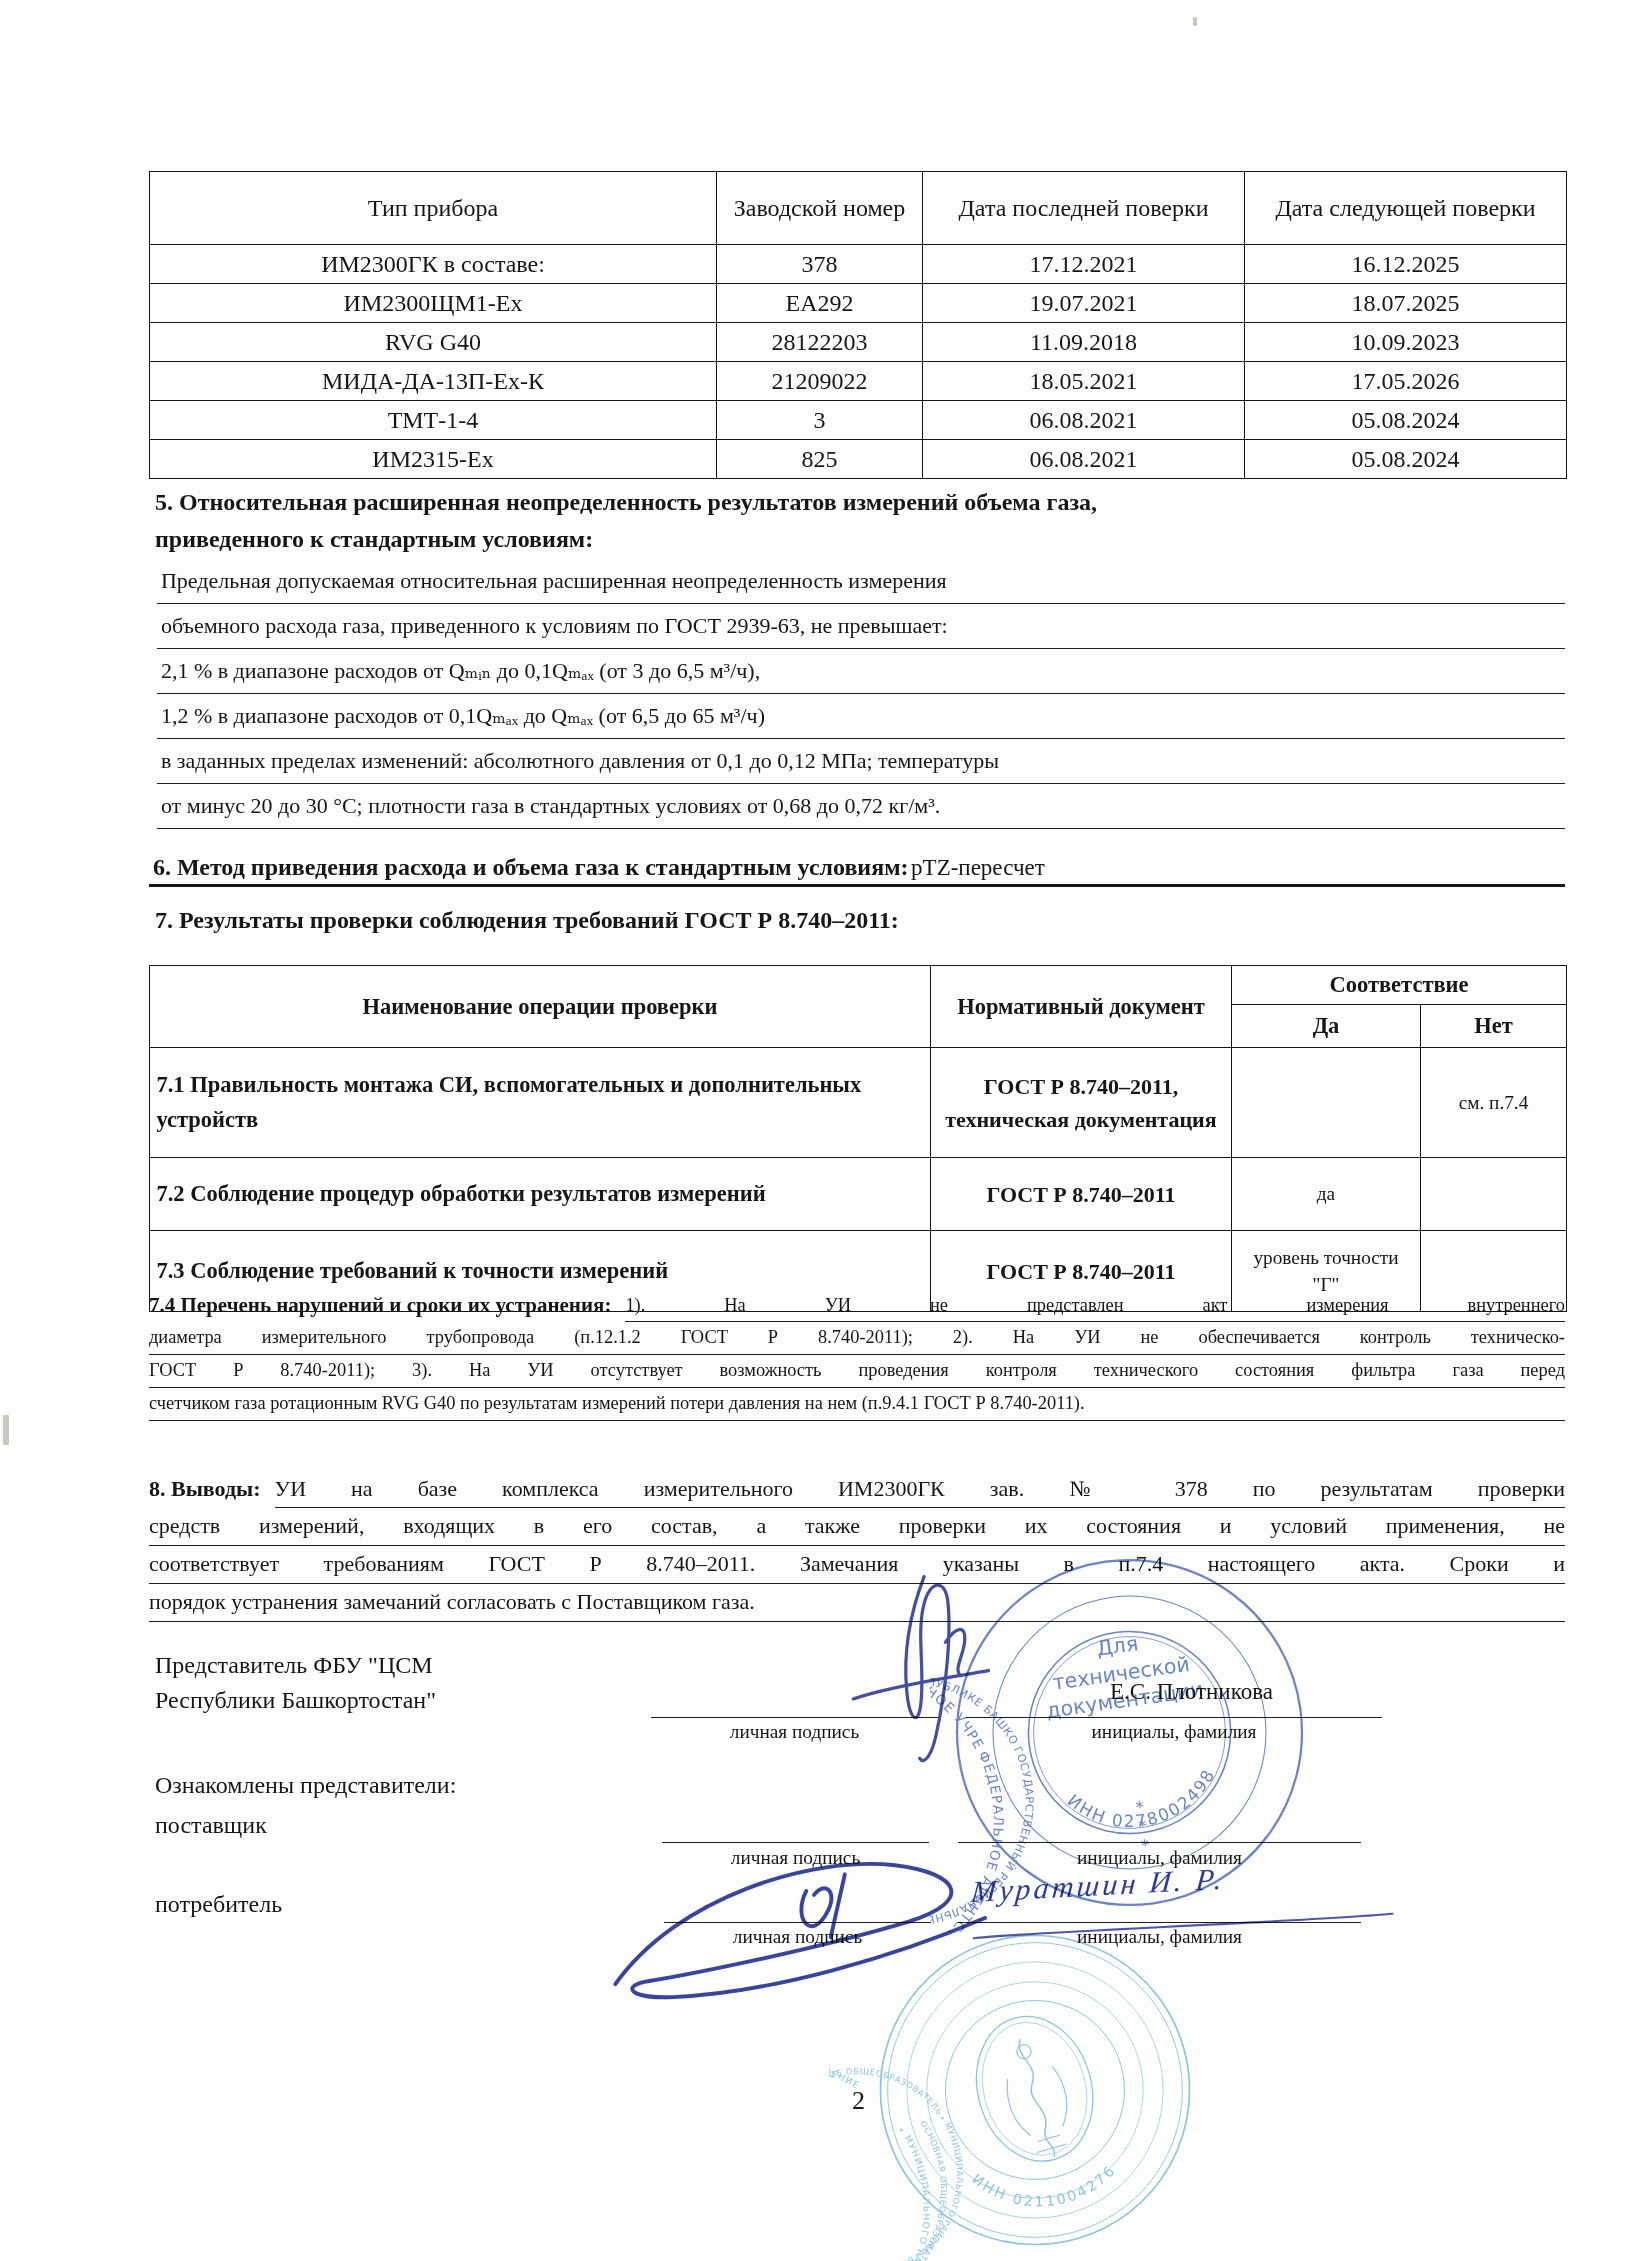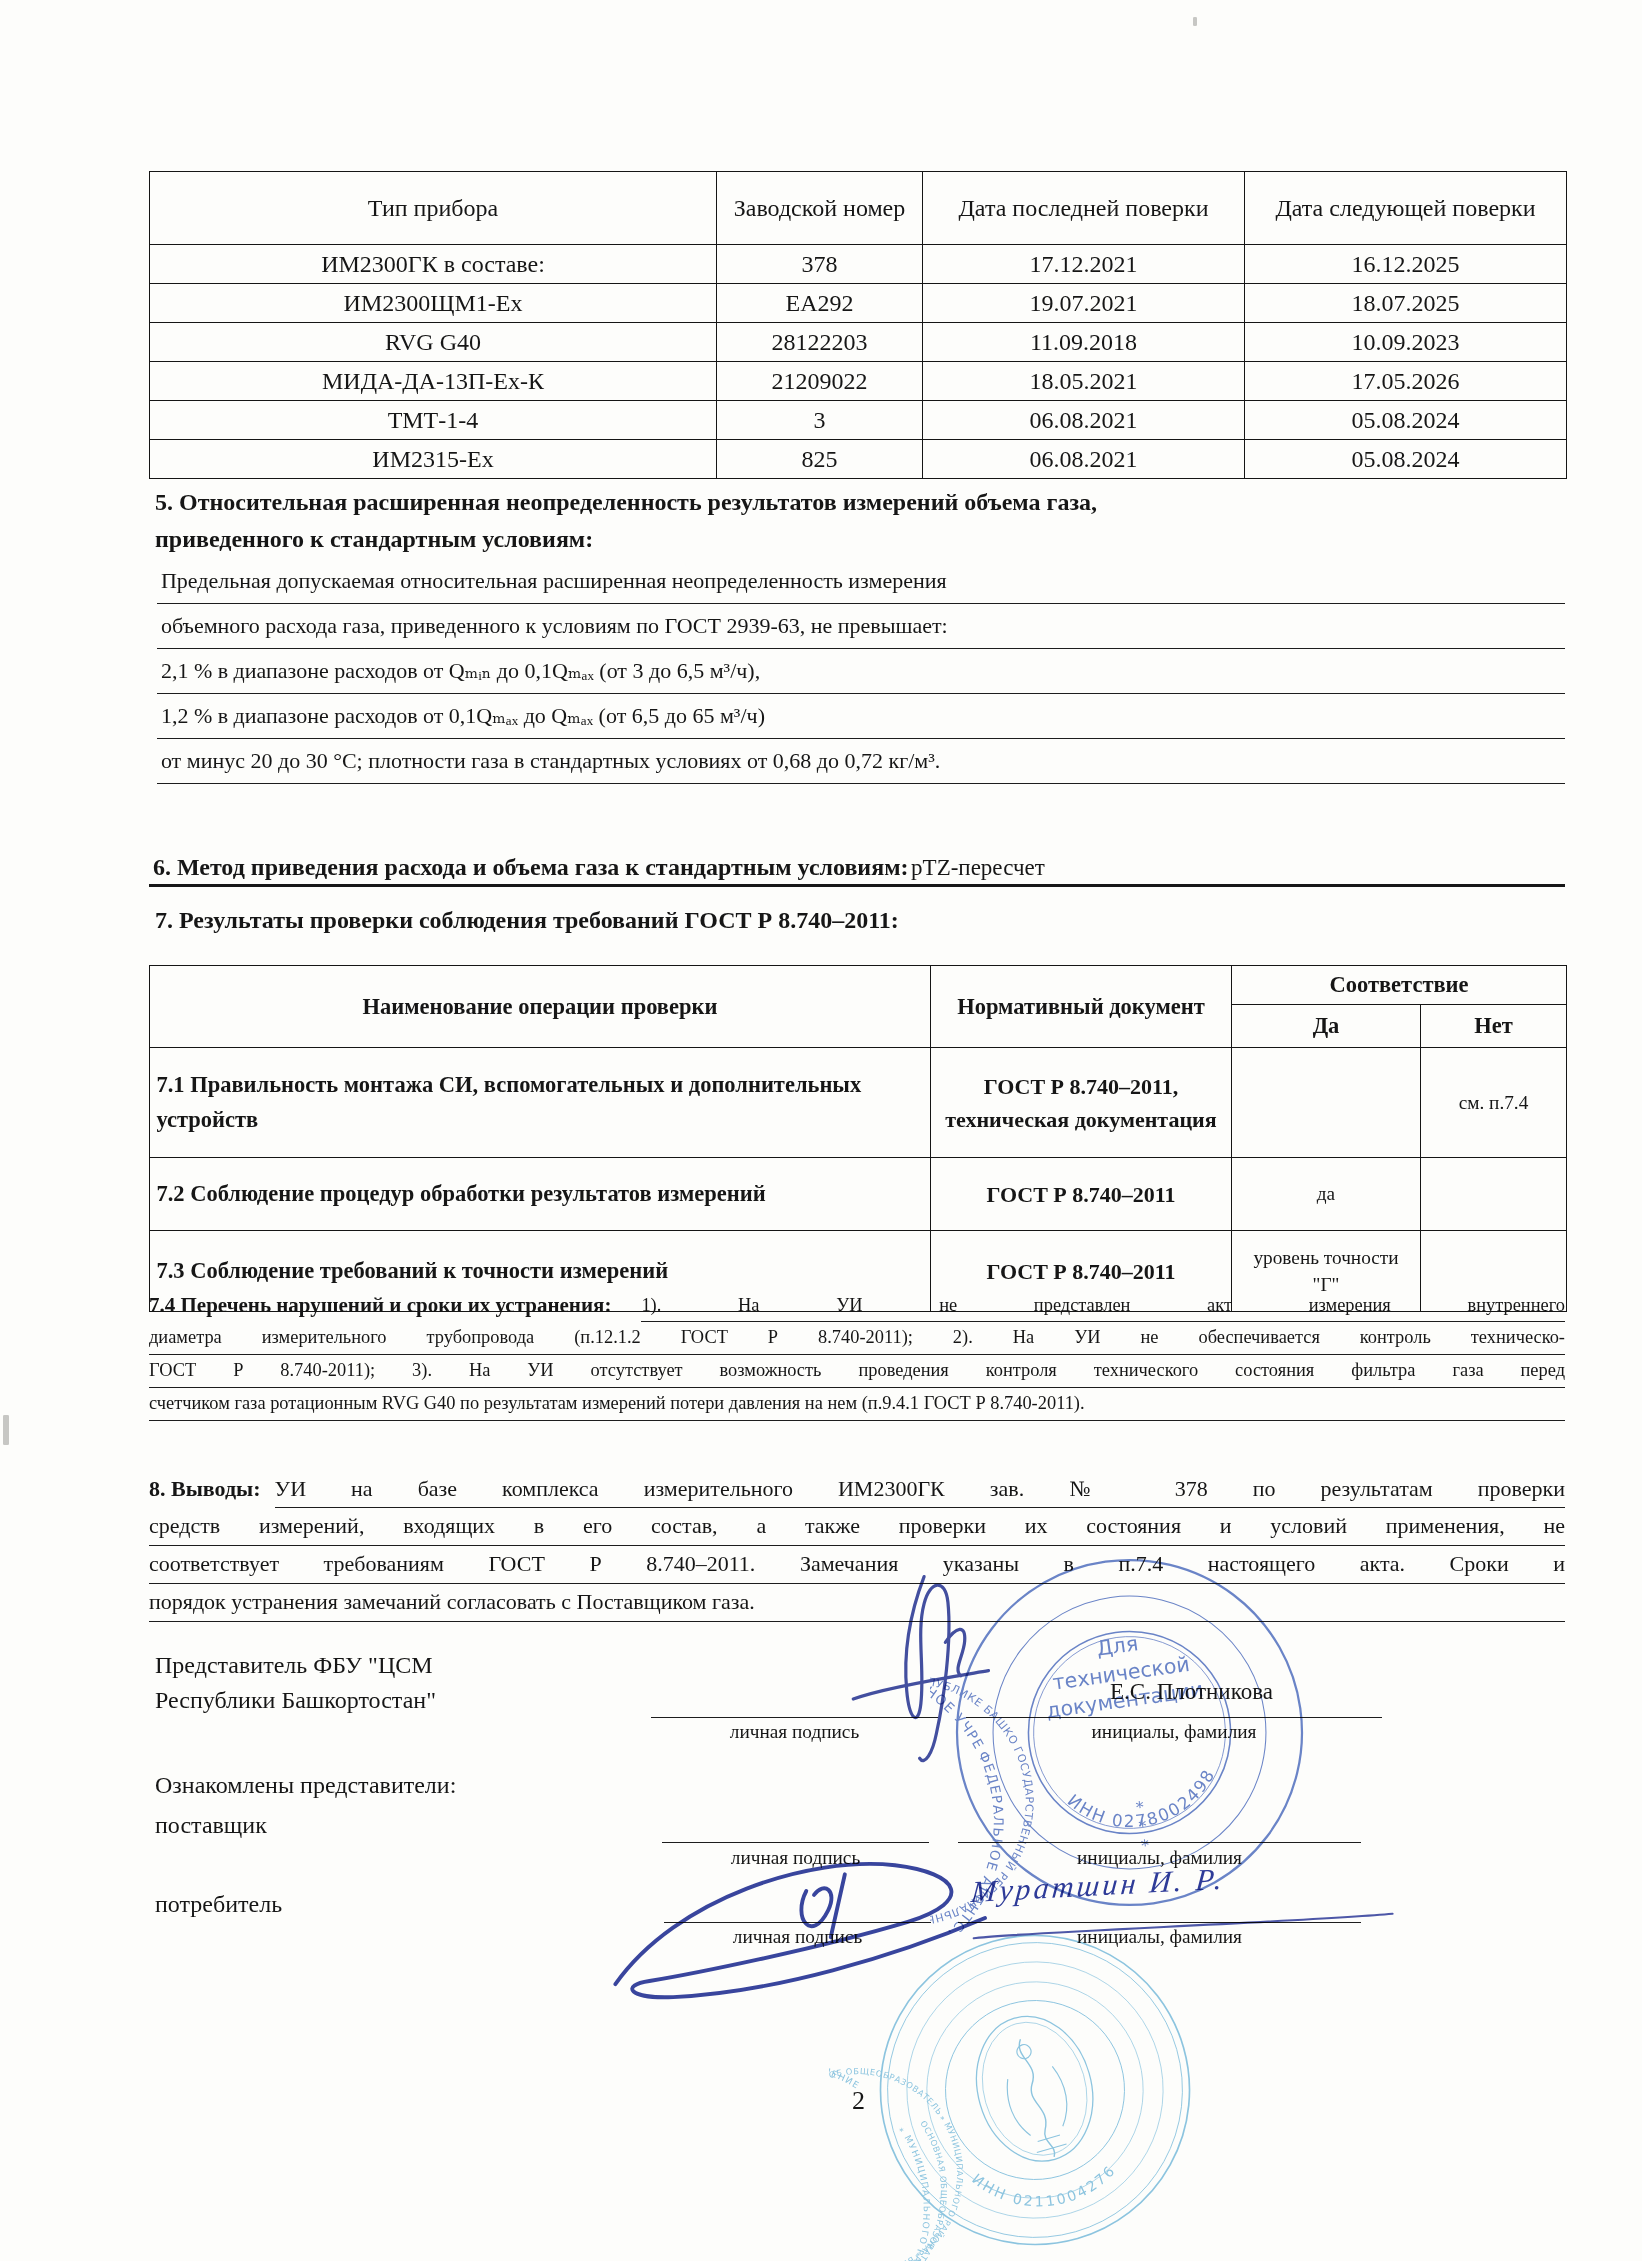--- a/index.html
+++ b/index.html
@@ -21,21 +21,21 @@
   .pline{height:44px;line-height:43px;font-size:22px;border-bottom:1.9px solid #1d1d1d;padding-left:3.9px;margin-left:8px;}
   .rule6{border-bottom:3.9px solid #171717;}
   
   table.t7{border-collapse:collapse;table-layout:fixed;width:1417px;}
   table.t7 th,table.t7 td{border:1.9px solid #151515;vertical-align:middle;padding:0 6.4px;}
   table.t7 th{font-size:22.5px;font-weight:bold;text-align:center;line-height:1.5;}
   td.op{font-size:22.5px;font-weight:bold;text-align:left;padding-left:10.3px;line-height:1.55;}
   td.doc{font-size:22px;font-weight:bold;text-align:center;line-height:1.5;}
   td.ans{font-size:19.3px;text-align:center;line-height:1.4;}
   
-  .l74{height:32px;line-height:30px;font-size:18.4px;border-bottom:1.9px solid #1d1d1d;gap:16px;}
+  .l74{height:32px;line-height:30px;font-size:18.4px;border-bottom:1.9px solid #1d1d1d;}
   .l74.just{text-align:justify;text-align-last:justify;}
   .l8{height:37px;line-height:36px;font-size:22px;border-bottom:1.9px solid #1d1d1d;}
   .l8.just{text-align:justify;text-align-last:justify;}
   .fl{display:flex;border-bottom:none !important;}
   .fl .bd{font-weight:bold;white-space:nowrap;padding-right:14px;}
   .fl .uu{flex:1;border-bottom:1.9px solid #1d1d1d;text-align:justify;text-align-last:justify;}
   .l74 .bd{font-size:21px;}
   
   .siglabel{font-size:24px;line-height:33px;}
   .sigline{border-top:1.9px solid #1d1d1d;}
@@ -114,20 +114,21 @@
 
   <div class="abs" style="left:155px;top:484px;width:1411px;">
     <div class="h-bold">5. Относительная расширенная неопределенность результатов измерений объема газа,</div>
     <div class="h-bold">приведенного к стандартным условиям:</div>
   </div>
   <div class="abs" style="left:149px;top:559px;width:1416px;">
     <div class="pline">Предельная допускаемая относительная расширенная неопределенность измерения</div>
     <div class="pline">объемного расхода газа, приведенного к условиям по ГОСТ 2939-63, не превышает:</div>
     <div class="pline">2,1 % в диапазоне расходов от Qₘᵢₙ до 0,1Qₘₐₓ (от 3 до 6,5 м³/ч),</div>
     <div class="pline">1,2 % в диапазоне расходов от 0,1Qₘₐₓ до Qₘₐₓ (от 6,5 до 65 м³/ч)</div>
+    <div class="pline">в заданных пределах изменений: абсолютного давления от 0,1 до 0,12 МПа; температуры</div>
     <div class="pline">от минус 20 до 30 °С; плотности газа в стандартных условиях от 0,68 до 0,72 кг/м³.</div>
   </div>
 
   <div class="abs rule6" style="left:149px;top:849px;width:1416px;height:35px;line-height:33px;">
     <span class="h-bold" style="padding-left:3.9px;">6. Метод приведения расхода и объема газа к стандартным условиям:</span>
     <span style="font-size:23px;">pTZ-пересчет</span>
   </div>
 
   <div class="abs h-bold" style="left:155px;top:902px;width:1411px;">7. Результаты проверки соблюдения требований ГОСТ Р 8.740–2011:</div>
 

